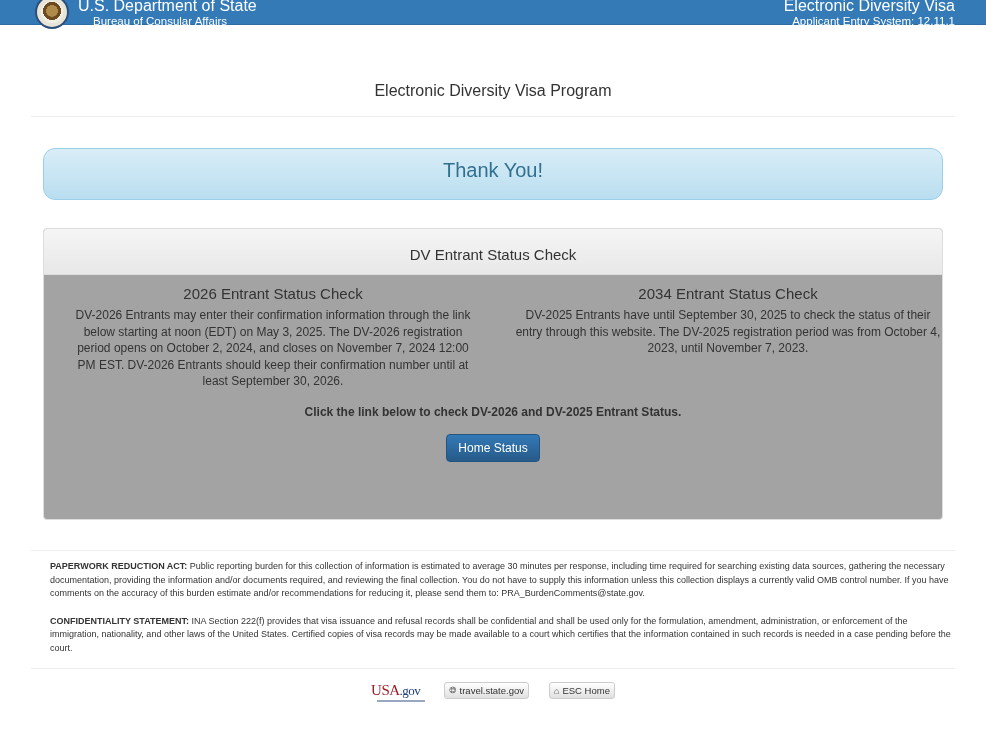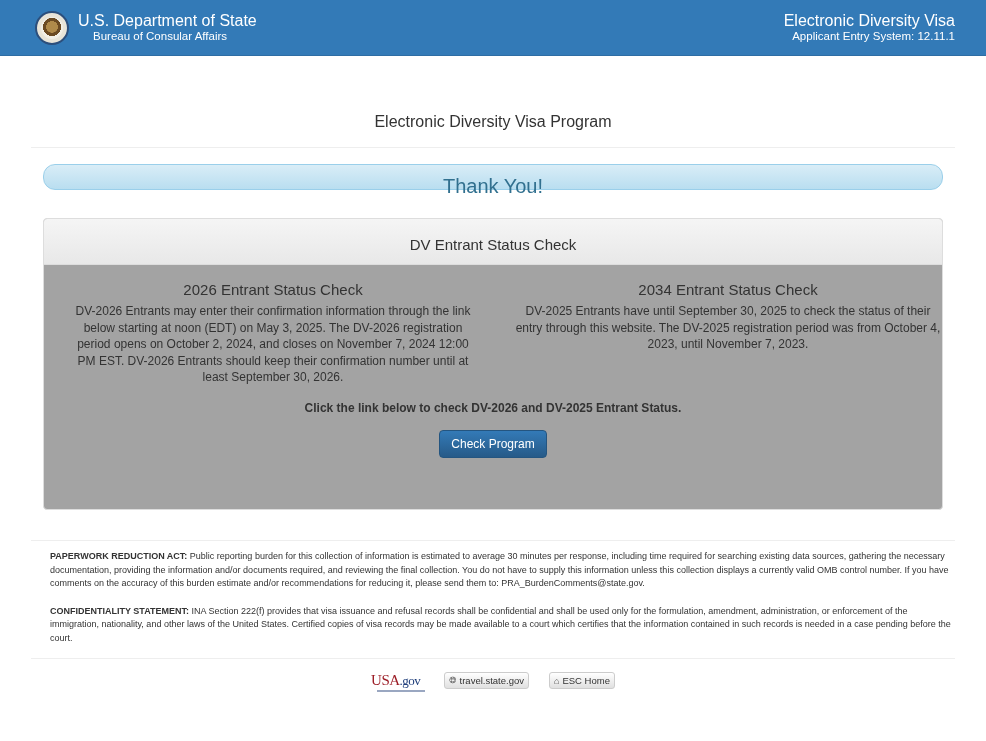--- a/index.html
+++ b/index.html
@@ -1,20 +1,20 @@
 <!DOCTYPE html>
 <html><head>
   <meta charset="utf-8">
   <style>
     * { box-sizing: border-box; margin: 0; padding: 0; }
     html, body { width: 986px; height: 741px; background: #ffffff; overflow: hidden; }
     body { font-family: "Liberation Sans", sans-serif; color: #333333; }
 
     .topbar {
-      height: 56px; background: #337ab7; border-bottom: 1px solid #2e6da4;
+      height: 25px; background: #337ab7; border-bottom: 1px solid #2e6da4;
       display: flex; justify-content: space-between; align-items: center;
       padding: 0 31px 0 35px; color: #ffffff;
     }
     .brand { display: flex; align-items: center; }
     .seal {
       width: 34px; height: 34px; border-radius: 50%;
       background: #e8e4d8; border: 2px solid #2c4f7c;
       display: flex; align-items: center; justify-content: center;
       margin-right: 9px; position: relative;
     }
@@ -29,39 +29,39 @@
     .sys .t2 { font-size: 11.5px; line-height: 14px; }
 
     .page-title {
       text-align: center; font-size: 16px; color: #333;
       margin-top: 53px; height: 25px; line-height: 25px;
     }
     .title-rule { border: 0; border-top: 1px solid #eeeeee; margin: 13px 31px 0 31px; }
 
     .container { padding: 0 43px; }
     .thankyou {
-      margin-top: 16px; height: 26px;
+      margin-top: 31px; height: 52px;
       background: linear-gradient(to bottom, #d9edf7 0%, #b9def0 100%);
       border: 1px solid #9acfea; border-radius: 12px;
       text-align: center; font-size: 20px; line-height: 42px; color: #31708f;
     }
     .entry-note {
       text-align: center; font-size: 12px; margin-top: 15px; line-height: 16px; color: #333;
     }
 
     .panel {
       margin-top: 28px; border: 1px solid #dddddd; border-radius: 4px; background: #a3a3a3;
       height: 292px;
     }
     .panel-heading {
       height: 46px; background: linear-gradient(to bottom, #f5f5f5 0%, #e8e8e8 100%);
       border-bottom: 1px solid #dddddd; border-radius: 3px 3px 0 0;
       text-align: center; font-size: 15px; line-height: 52px; color: #333;
     }
-    .cols { display: flex; padding-top: 16px; }
+    .cols { display: flex; padding-top: 10px; }
     .col { flex: 1; text-align: center; }
     .col-left { padding: 0 15px 0 15px; }
     .col-right { padding: 0 0 0 12px; }
     .col h3 { font-size: 15px; font-weight: normal; line-height: 18px; margin-bottom: 4px; color: #333; }
     .col p { font-size: 12px; line-height: 16.5px; color: #333; }
     .col-left p { padding: 0 12px; }
 
     .check-note {
       text-align: center; font-size: 12px; font-weight: bold; margin-top: 14px; line-height: 16px;
     }
@@ -131,21 +131,21 @@
         <h3>2026 Entrant Status Check</h3>
         <p>DV-2026 Entrants may enter their confirmation information through the link below starting at noon (EDT) on May 3, 2025. The DV-2026 registration period opens on October 2, 2024, and closes on November 7, 2024 12:00 PM EST. DV-2026 Entrants should keep their confirmation number until at least September 30, 2026.</p>
       </div>
       <div class="col col-right">
         <h3>2034 Entrant Status Check</h3>
         <p>DV-2025 Entrants have until September 30, 2025 to check the status of their entry through this website. The DV-2025 registration period was from October 4, 2023, until November 7, 2023.</p>
       </div>
     </div>
     <p class="check-note">Click the link below to check DV-2026 and DV-2025 Entrant Status.</p>
     <div class="btn-wrap">
-      <button class="btn-primary">Check Program</button>
+      <button class="btn-primary">Home Status</button>
     </div>
   </section>
 </main>
 
 <hr class="rule2">
 
 <section class="legal">
   <p><b>PAPERWORK REDUCTION ACT:</b><span> Public reporting burden for this collection of information is estimated to average 30 minutes per response, including time required for searching existing data sources, gathering the necessary documentation, providing the information and/or documents required, and reviewing the final collection. You do not have to supply this information unless this collection displays a currently valid OMB control number. If you have comments on the accuracy of this burden estimate and/or recommendations for reducing it, please send them to: PRA_BurdenComments@state.gov.</span></p>
   <p><b>CONFIDENTIALITY STATEMENT:</b><span> INA Section 222(f) provides that visa issuance and refusal records shall be confidential and shall be used only for the formulation, amendment, administration, or enforcement of the immigration, nationality, and other laws of the United States. Certified copies of visa records may be made available to a court which certifies that the information contained in such records is needed in a case pending before the court.</span></p>
 </section>

